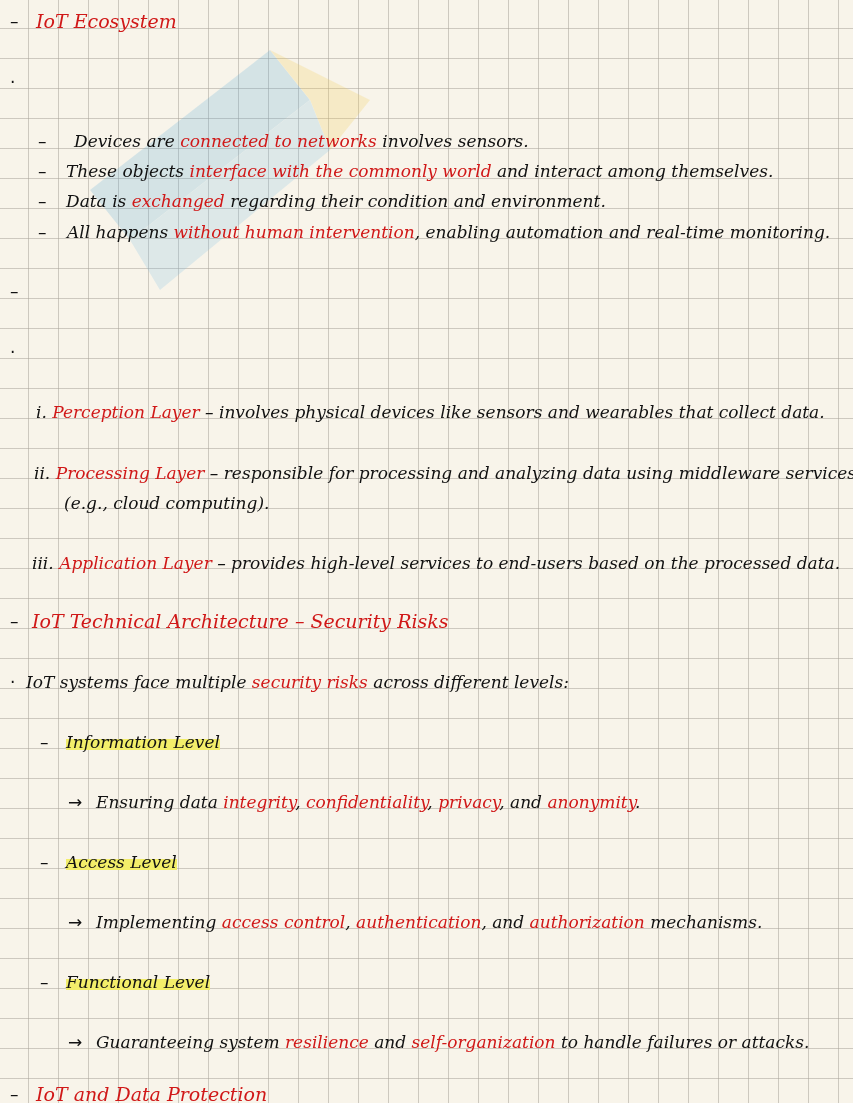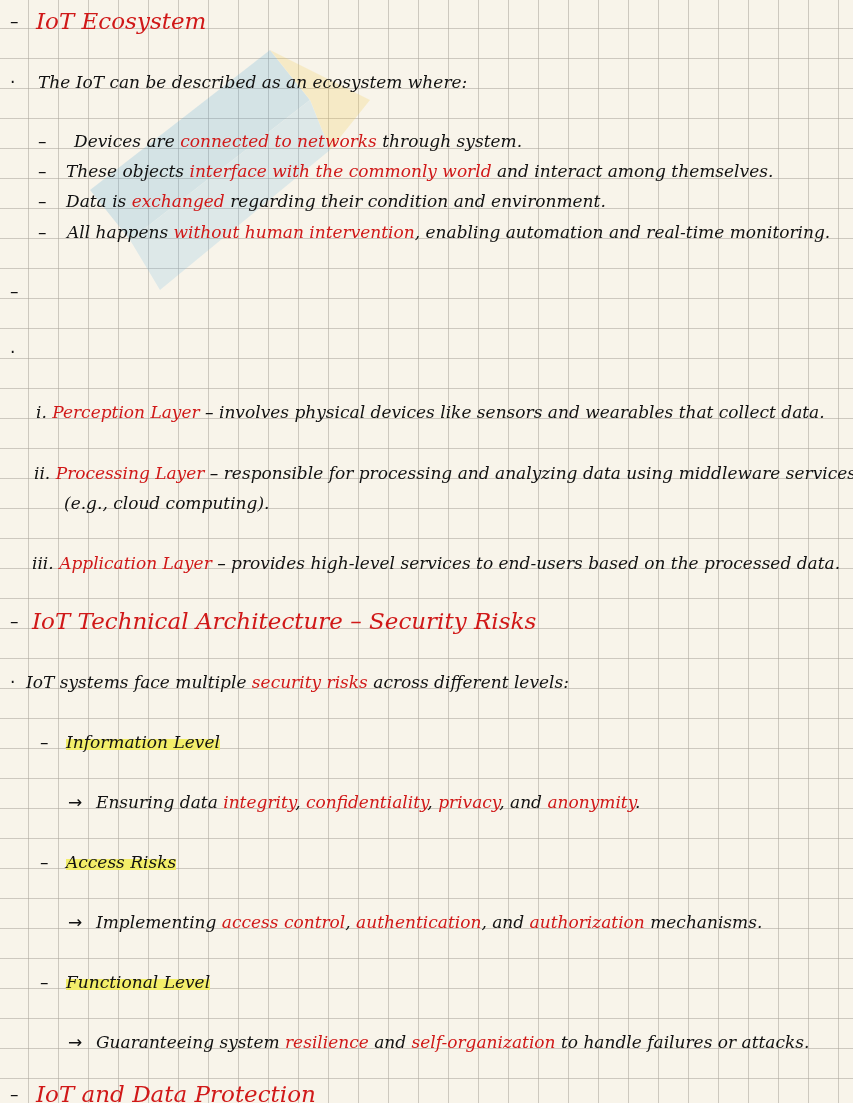--- a/index.html
+++ b/index.html
@@ -15,46 +15,45 @@
     font-style: italic;
     color: #111;
   }
   .watermark {
     position: absolute; left: 70px; top: 40px; width: 330px; height: 280px;
     pointer-events: none; opacity: 0.22;
   }
   .line {
     position: absolute; white-space: nowrap; font-size: 17px; line-height: 22px;
   }
-  .heading { color: #d01818; font-size: 23px; }
+  .heading { color: #d01818; font-size: 19px; }
   .red { color: #d01818; }
   .hl { background: linear-gradient(to bottom, transparent 35%, #f3ee6a 35%, #f3ee6a 90%, transparent 90%); }
   .marker { position: absolute; font-style: normal; font-family: "DejaVu Sans", sans-serif; }
 </style>
 </head>
 <body>
 
 <svg class="watermark" viewBox="0 0 330 280">
   <polygon points="20,150 200,10 240,60 60,200" fill="#5aa9d6"></polygon>
   <polygon points="200,10 300,60 260,110 240,60" fill="#f2c94c"></polygon>
   <polygon points="60,200 240,60 260,110 90,250" fill="#7fbfe3"></polygon>
 </svg>
 
 <div class="line" style="left:10px;top:10px">
   <span class="marker" style="left:0;top:0">–</span>
   <span class="heading" style="margin-left:26px">IoT Ecosystem</span>
 </div>
 <div class="line" style="left:10px;top:71px">
   <span class="marker" style="left:0">·</span>
-  <span style="margin-left:28px">The IoT can be described as an ecosystem where:</span>
 </div>
 
 <div class="line" style="left:38px;top:130px">
   <span class="marker">–</span>
-  <span style="margin-left:36px">Devices are </span><span class="red">connected to networks</span><span> through system.</span>
+  <span style="margin-left:36px">Devices are </span><span class="red">connected to networks</span><span> involves sensors.</span>
 </div>
 <div class="line" style="left:38px;top:160px">
   <span class="marker">–</span>
   <span style="margin-left:28px">These objects </span><span class="red">interface with the commonly world</span><span> and interact among themselves.</span>
 </div>
 <div class="line" style="left:38px;top:190px">
   <span class="marker">–</span>
   <span style="margin-left:28px">Data is </span><span class="red">exchanged</span><span> regarding their condition and environment.</span>
 </div>
 <div class="line" style="left:38px;top:221px">
@@ -97,21 +96,21 @@
   <span class="marker">–</span>
   <span class="hl" style="margin-left:26px">Information Level</span>
 </div>
 <div class="line" style="left:68px;top:791px">
   <span class="marker">→</span>
   <span style="margin-left:28px">Ensuring data </span><span class="red">integrity</span><span>, </span><span class="red">confidentiality</span><span>, </span><span class="red">privacy</span><span>, and </span><span class="red">anonymity</span><span>.</span>
 </div>
 
 <div class="line" style="left:40px;top:851px">
   <span class="marker">–</span>
-  <span class="hl" style="margin-left:26px">Access Risks</span>
+  <span class="hl" style="margin-left:26px">Access Level</span>
 </div>
 <div class="line" style="left:68px;top:911px">
   <span class="marker">→</span>
   <span style="margin-left:28px">Implementing </span><span class="red">access control</span><span>, </span><span class="red">authentication</span><span>, and </span><span class="red">authorization</span><span> mechanisms.</span>
 </div>
 
 <div class="line" style="left:40px;top:971px">
   <span class="marker">–</span>
   <span class="hl" style="margin-left:26px">Functional Level</span>
 </div>

